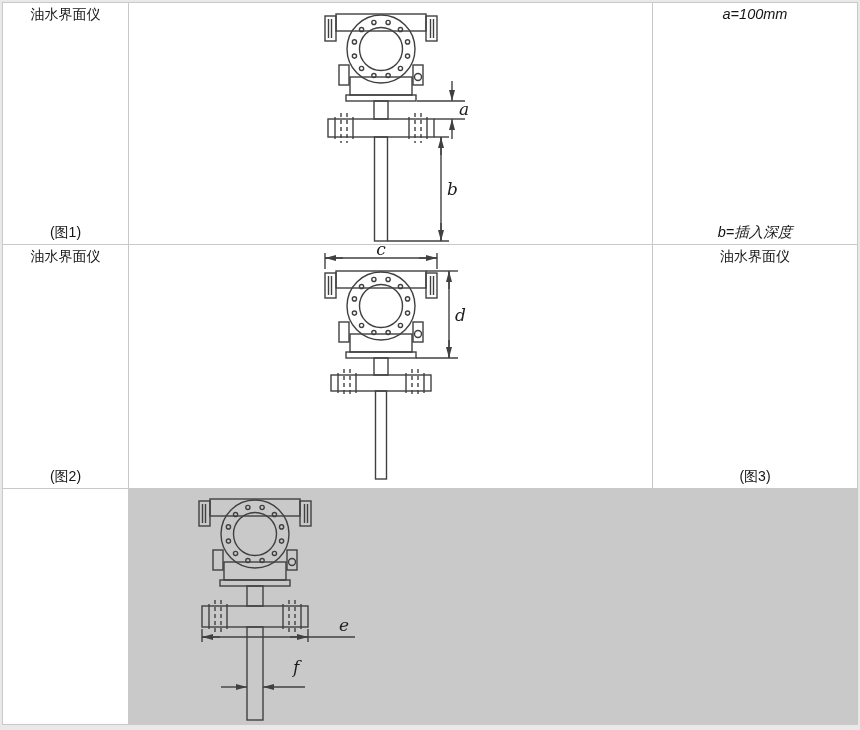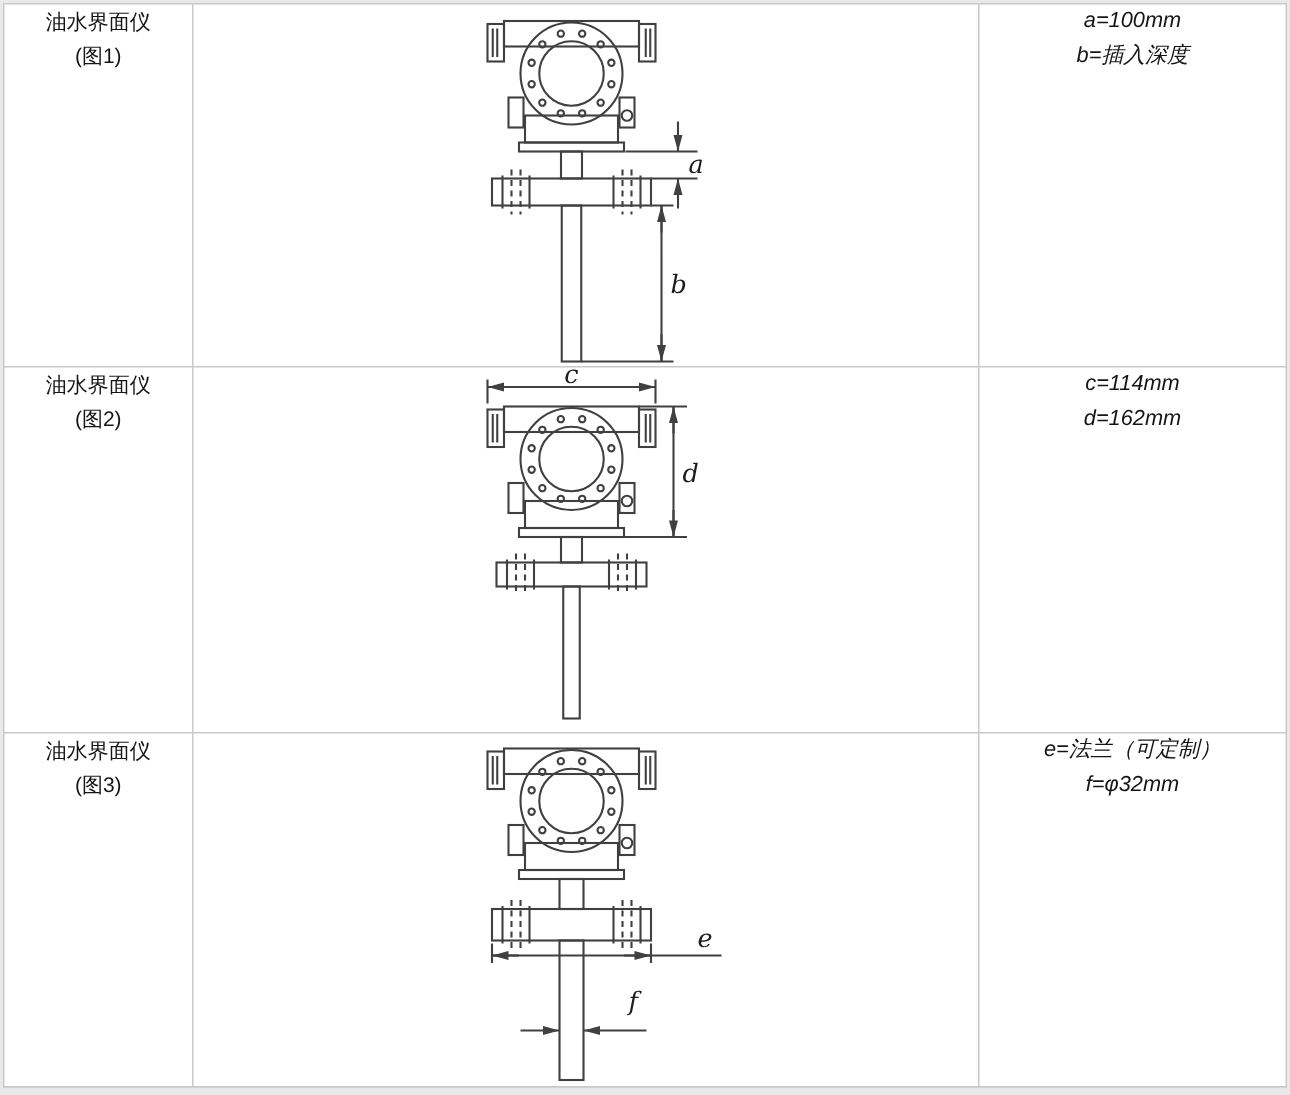--- a/index.html
+++ b/index.html
@@ -12,21 +12,21 @@
     position:absolute;left:2px;top:2px;
     display:grid;
     grid-template-columns:125px 523px 204px;
     grid-template-rows:241px 243px 235px;
     gap:1px;
     background:#c9c9c9;
     border:1px solid #c9c9c9;
   }
   .cell{background:#ffffff;}
   .label-cell,.spec-cell{
-    display:flex;flex-direction:column;justify-content:flex-start;align-items:center;
+    display:flex;flex-direction:column;justify-content:space-between;align-items:center;
     text-align:center;color:#151515;font-size:14px;line-height:23px;
   }
   .spec-cell{font-size:14.5px;font-style:italic;}
   .diagram-cell{position:relative;}
   .diagram-cell svg{display:block;}
   svg line, svg rect, svg circle{stroke:#404040;fill:none;stroke-width:1.4;}
   svg text{font-family:"DejaVu Serif",serif;font-style:italic;font-size:17px;fill:#1c1c1c;stroke:none;}
 </style>
 </head>
 <body>
@@ -166,24 +166,20 @@
           <line x1="320" y1="26" x2="320" y2="113" stroke-width="1.2"></line>
           <line x1="214" y1="13" x2="196" y2="13" stroke-width="1.2" marker-end="url(#ar2)"></line>
           <line x1="290" y1="13" x2="308" y2="13" stroke-width="1.2" marker-end="url(#ar2)"></line>
           <line x1="320" y1="44" x2="320" y2="26" stroke-width="1.2" marker-end="url(#ar2)"></line>
           <line x1="320" y1="95" x2="320" y2="113" stroke-width="1.2" marker-end="url(#ar2)"></line>
         </g>
         <text x="252" y="10" text-anchor="middle">c</text>
         <text x="326" y="76">d</text>
       </svg>
   </div>
-  <div class="cell spec-cell">
-    <span>c=114mm</span>
-    <span>d=162mm</span>
-  </div>
 
   <div class="cell label-cell">
     <span>油水界面仪</span>
     <span>(图3)</span>
   </div>
   <div class="cell diagram-cell">
     <svg id="svg-r3" width="523" height="235" viewBox="0 0 523 235">
         <defs>
           <marker id="ar3" markerWidth="12" markerHeight="8" refX="11.5" refY="4" orient="auto" markerUnits="userSpaceOnUse">
             <path d="M0.5,1 L11.5,4 L0.5,7 z" fill="#404040" stroke="none"></path>
@@ -236,18 +232,14 @@
           <line x1="199" y1="148" x2="352" y2="148" stroke-width="1.2"></line>
           <line x1="217" y1="148" x2="199" y2="148" stroke-width="1.2" marker-end="url(#ar3)"></line>
           <line x1="287" y1="148" x2="305" y2="148" stroke-width="1.2" marker-end="url(#ar3)"></line>
           <line x1="218" y1="198" x2="244" y2="198" stroke-width="1.2" marker-end="url(#ar3)"></line>
           <line x1="302" y1="198" x2="260" y2="198" stroke-width="1.2" marker-end="url(#ar3)"></line>
         </g>
         <text x="336" y="142">e</text>
         <text x="290" y="184">f</text>
       </svg>
   </div>
-  <div class="cell spec-cell">
-    <span>e=法兰（可定制）</span>
-    <span>f=φ32mm</span>
-  </div>
 
 </div>
 
 </body></html>

